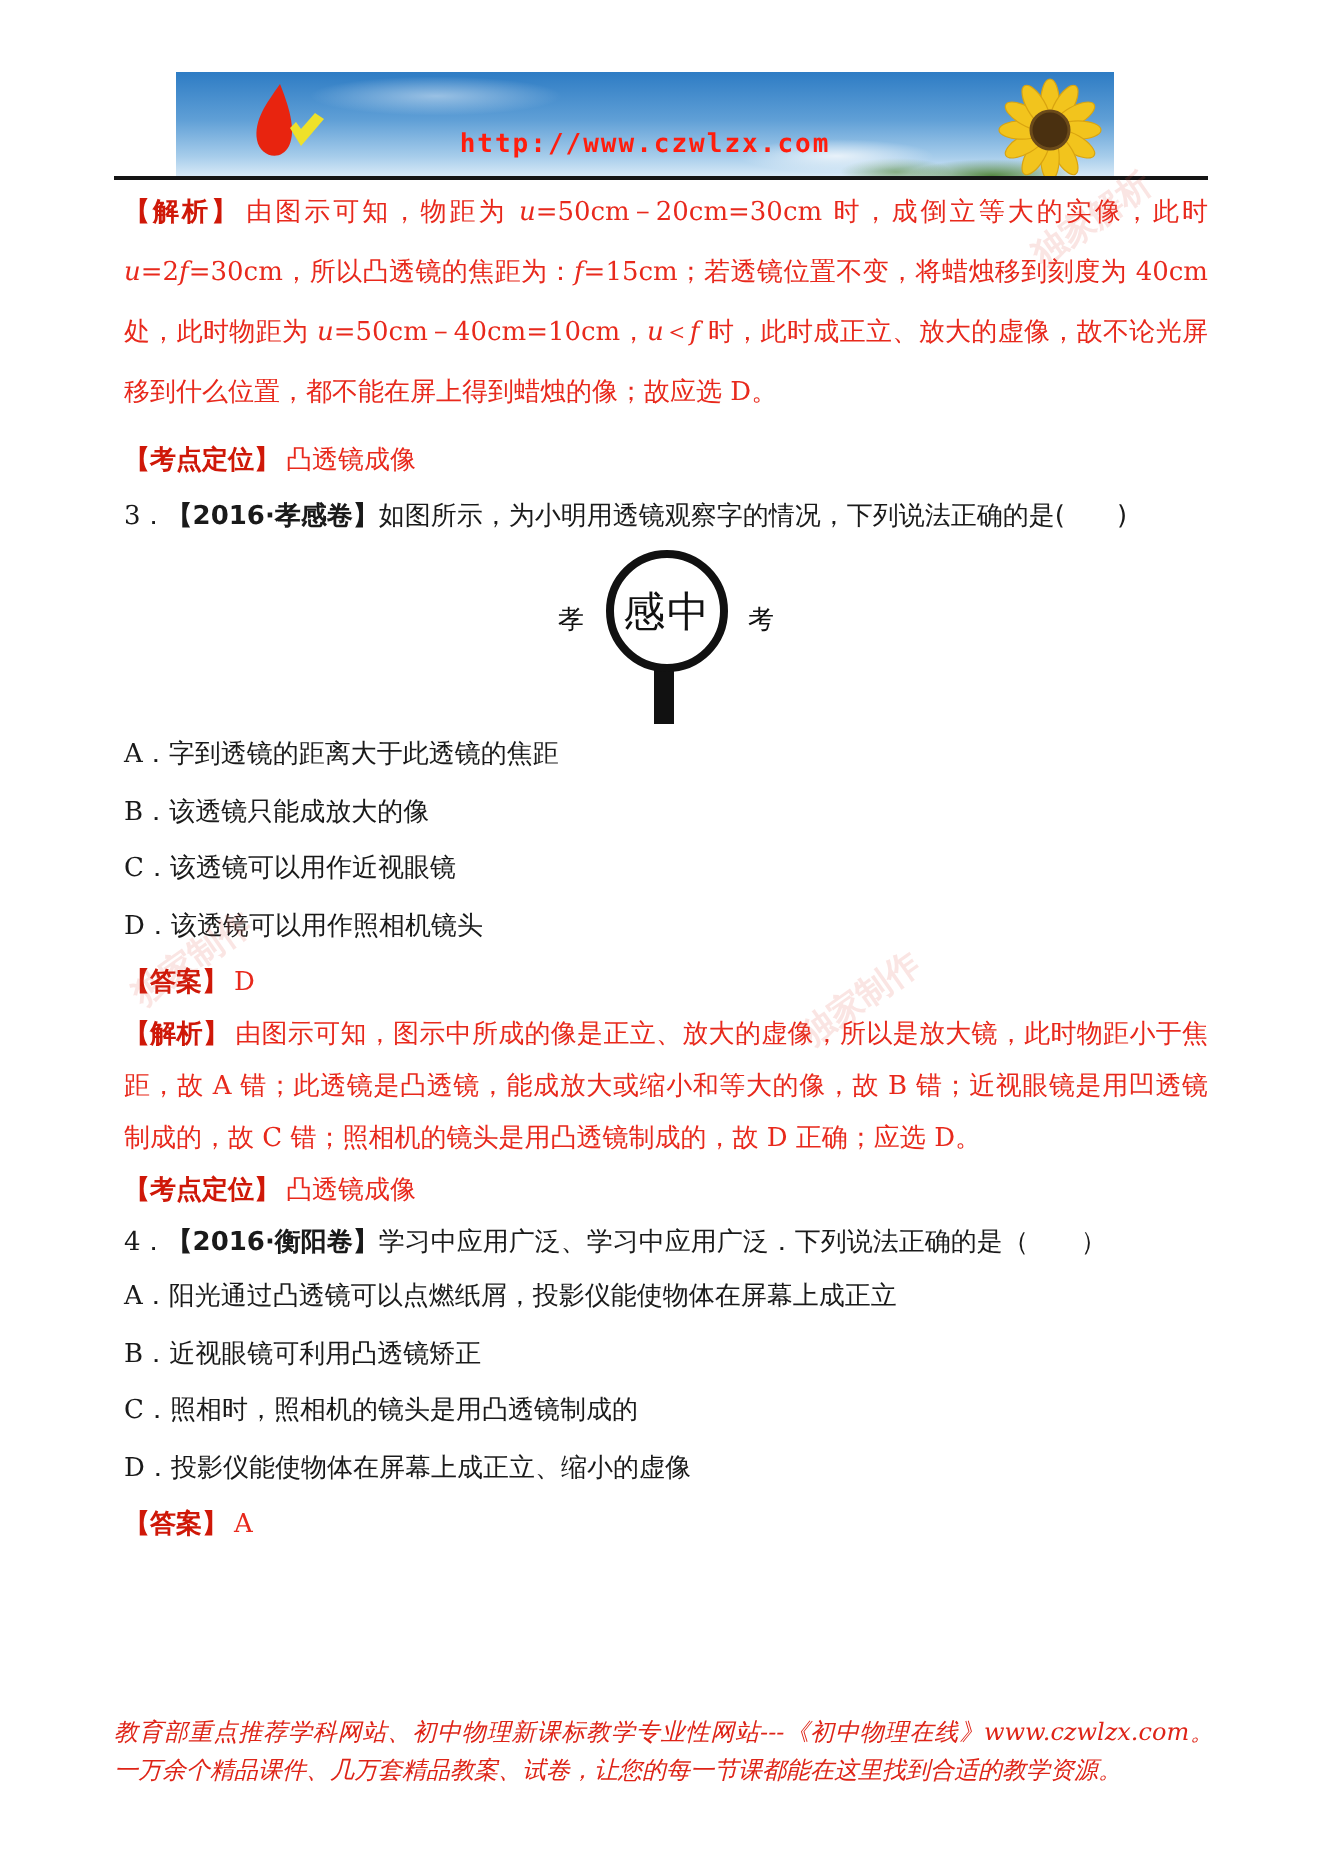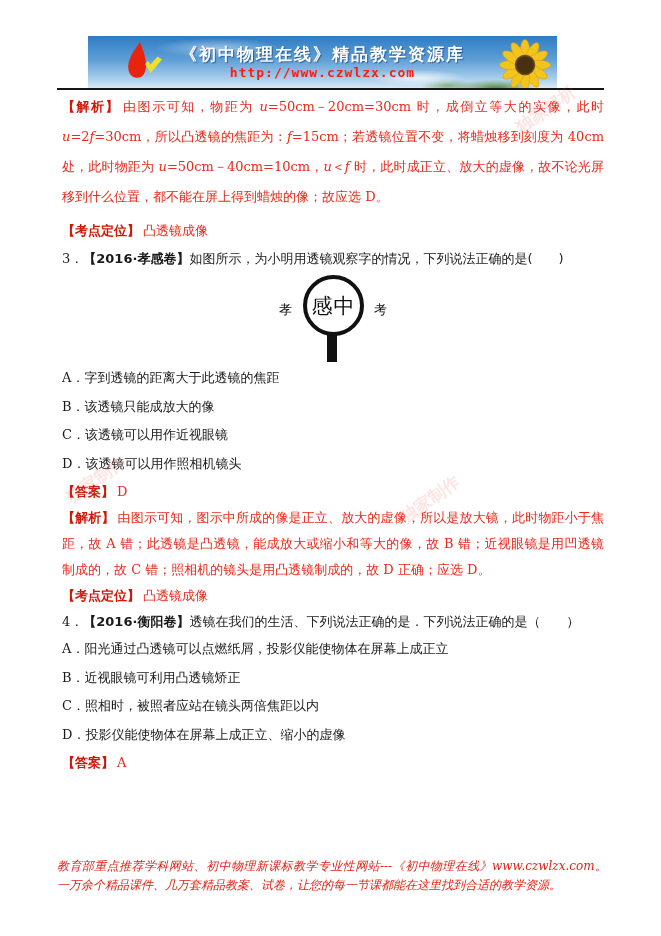--- a/index.html
+++ b/index.html
@@ -67,21 +67,20 @@
 
 <div class="page">
 
   <div class="banner">
     <span class="banner-logo">
       <svg width="48" height="48" viewBox="0 0 48 48">
         <path d="M22 3 C15 13 9 21 10.5 31 C12 39.5 22.5 42 26.5 34 C30.5 26 26 13 22 3 Z" fill="#e8240f"></path>
         <path d="M27 25 l5.5 9 l11.5 -13.5 l-4.5 -3 l-7 8 l-2.5 -3.5 z" fill="#efe12a"></path>
       </svg>
     </span>
-    <div class="banner-title">《初中物理在线》精品教学资源库</div>
     <div class="banner-url">http://www.czwlzx.com</div>
     <span class="banner-photo">
       <svg width="56" height="56" viewBox="0 0 56 56">
         <g transform="translate(28,30)">
           <g fill="#f2c41d" stroke="#d9a410" stroke-width="0.6">
             <ellipse rx="4.6" ry="11.5" cy="-14"></ellipse>
             <ellipse rx="4.6" ry="11.5" cy="-14" transform="rotate(30)"></ellipse>
             <ellipse rx="4.6" ry="11.5" cy="-14" transform="rotate(60)"></ellipse>
             <ellipse rx="4.6" ry="11.5" cy="-14" transform="rotate(90)"></ellipse>
             <ellipse rx="4.6" ry="11.5" cy="-14" transform="rotate(120)"></ellipse>
@@ -126,26 +125,26 @@
       <div class="opt"><span class="f">C．</span><span>该透镜可以用作近视眼镜</span></div>
       <div class="opt"><span class="f">D．</span><span>该透镜可以用作照相机镜头</span></div>
     </div>
 
     <p class="ansline"><span class="rlabel">【答案】</span><span class="ansval">D</span></p>
 
     <p class="para lh27 red"><span class="rlabel">【解析】</span><span><span>由图示可知，图示中所成的像是正立、放大的虚像，所以是放大镜，此时物距小于焦距，故 </span><span class="f">A</span><span> 错；此透镜是凸透镜，能成放大或缩小和等大的像，故 </span><span class="f">B</span><span> 错；近视眼镜是用凹透镜制成的，故 </span><span class="f">C</span><span> 错；照相机的镜头是用凸透镜制成的，故 </span><span class="f">D</span><span> 正确；应选 </span><span class="f">D</span><span>。</span></span></p>
 
     <p class="kaodian lh27 red" style="margin-top:0;"><span class="rlabel">【考点定位】</span><span>凸透镜成像</span></p>
 
-    <p class="para lh27 black"><span class="f">4．</span><span class="src">【2016·衡阳卷】</span><span>透镜在我们的生活、下列说法正确的是．下列说法正确的是（　　）</span></p>
+    <p class="para lh27 black"><span class="f">4．</span><span class="src">【2016·衡阳卷】</span><span>学习中应用广泛、学习中应用广泛．下列说法正确的是（　　）</span></p>
 
     <div>
       <div class="opt lh28"><span class="f">A．</span><span>阳光通过凸透镜可以点燃纸屑，投影仪能使物体在屏幕上成正立</span></div>
       <div class="opt lh28"><span class="f">B．</span><span>近视眼镜可利用凸透镜矫正</span></div>
-      <div class="opt lh28"><span class="f">C．</span><span>照相时，被照者应站在镜头两倍焦距以内</span></div>
+      <div class="opt lh28"><span class="f">C．</span><span>照相时，照相机的镜头是用凸透镜制成的</span></div>
       <div class="opt lh28"><span class="f">D．</span><span>投影仪能使物体在屏幕上成正立、缩小的虚像</span></div>
     </div>
 
     <p class="ansline"><span class="rlabel">【答案】</span><span class="ansval">A</span></p>
 
   </div>
 
   <span class="wm" style="left:512px;top:98px;">独家解析</span>
   <span class="wm" style="left:62px;top:468px;">独家制作</span>
   <span class="wm" style="left:396px;top:488px;">独家制作</span>

